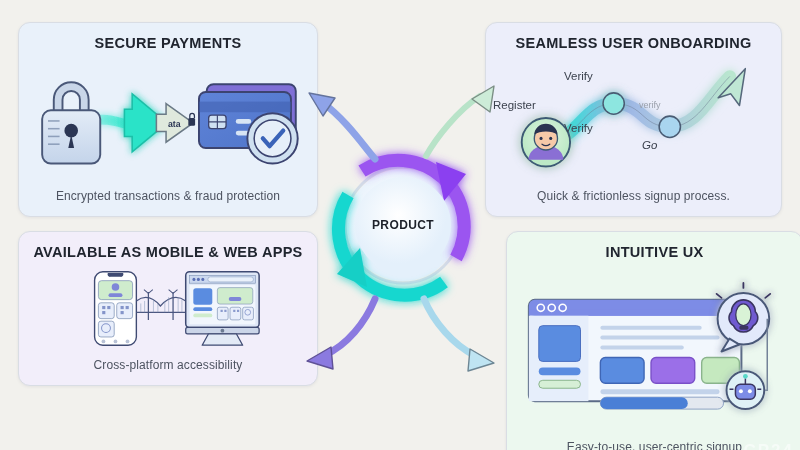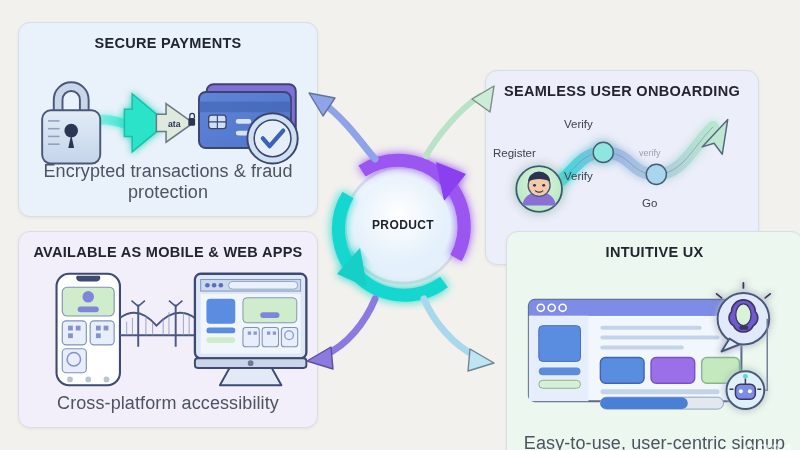--- a/index.html
+++ b/index.html
@@ -21,27 +21,27 @@
   }
   .card .title {
     position: absolute; left: 0; right: 0; top: 12px;
     text-align: center;
     font-size: 14.5px; font-weight: bold; letter-spacing: .3px;
     color: #20252f;
   }
   .card .caption {
     position: absolute; left: 0; right: 0; bottom: 13px;
     text-align: center;
-    font-size: 18px; color: #4d5360; letter-spacing: .1px;
+    font-size: 12px; color: #4d5360; letter-spacing: .1px;
   }
   .card .art { position: absolute; left: 0; right: 0; top: 36px; bottom: 36px; }
 
   #card-tl { left: 18px;  top: 22px;  width: 300px; height: 195px; background: #e9f1fa; }
-  #card-tr { left: 485px; top: 22px;  width: 274px; height: 195px; background: #eceefa; margin-top: 48px; }
-  #card-bl { left: 18px;  top: 231px; width: 300px; height: 197px; background: #f2eefa; }
+  #card-tr { left: 485px; top: 22px;  width: 297px; height: 195px; background: #eceefa; }
+  #card-bl { left: 18px;  top: 231px; width: 300px; height: 155px; background: #f2eefa; }
   #card-br { left: 506px; top: 231px; width: 297px; height: 237px; background: #ecf8ef; }
 
   
   #cycle { position: absolute; left: 318px; top: 140px; width: 170px; height: 170px; }
   #cycle .label {
     position: absolute; left: 0; right: 0; top: 50%;
     transform: translateY(-50%);
     text-align: center;
     font-size: 12px; font-weight: bold; letter-spacing: .4px; color: #1c2029;
   }
@@ -169,22 +169,23 @@
         <circle cx="58" cy="82" r="12" fill="#f6c9a8" stroke="#3c5a74" stroke-width="1.4"></circle>
         <path d="M46 78 a12 11 0 0 1 24 0 a16 9 0 0 0 -24 0 z" fill="#2a3350"></path>
         <circle cx="53" cy="82" r="1.6" fill="#2a3350"></circle>
           <circle cx="63" cy="82" r="1.6" fill="#2a3350"></circle>
         <path d="M54 88 q4 3 8 0" fill="none" stroke="#2a3350" stroke-width="1.3" stroke-linecap="round"></path>
       </svg>
       <span class="onb-label" style="left:7px;  top:40px;">Register</span>
       <span class="onb-label" style="left:78px; top:11px;">Verify</span>
       <span class="onb-label" style="left:78px; top:63px;">Verify</span>
       <span class="onb-faint" style="left:153px;top:41px;">verify</span>
-      <span class="onb-label" style="left:156px;top:90px;">Go</span>
+      <span class="onb-label" style="left:156px;top:80px;font-style:italic;">Go</span>
     </div>
+    <div class="caption">Quick &amp; frictionless signup process.</div>
   </div>
 
   <div class="card" id="card-bl">
     <div class="title">AVAILABLE AS MOBILE &amp; WEB APPS</div>
     <div class="art">
       <svg viewBox="0 0 300 128" width="100%" height="100%" preserveAspectRatio="xMidYMid meet">
         <g stroke="#3f4a72" stroke-width="2.2" fill="none">
           <rect x="34" y="6" width="66" height="116" rx="13" fill="#ffffff"></rect>
         </g>
         <path d="M55 8 h24 a4 4 0 0 1 -4 6 h-16 a4 4 0 0 1 -4 -6 z" fill="#3f4a72"></path>

